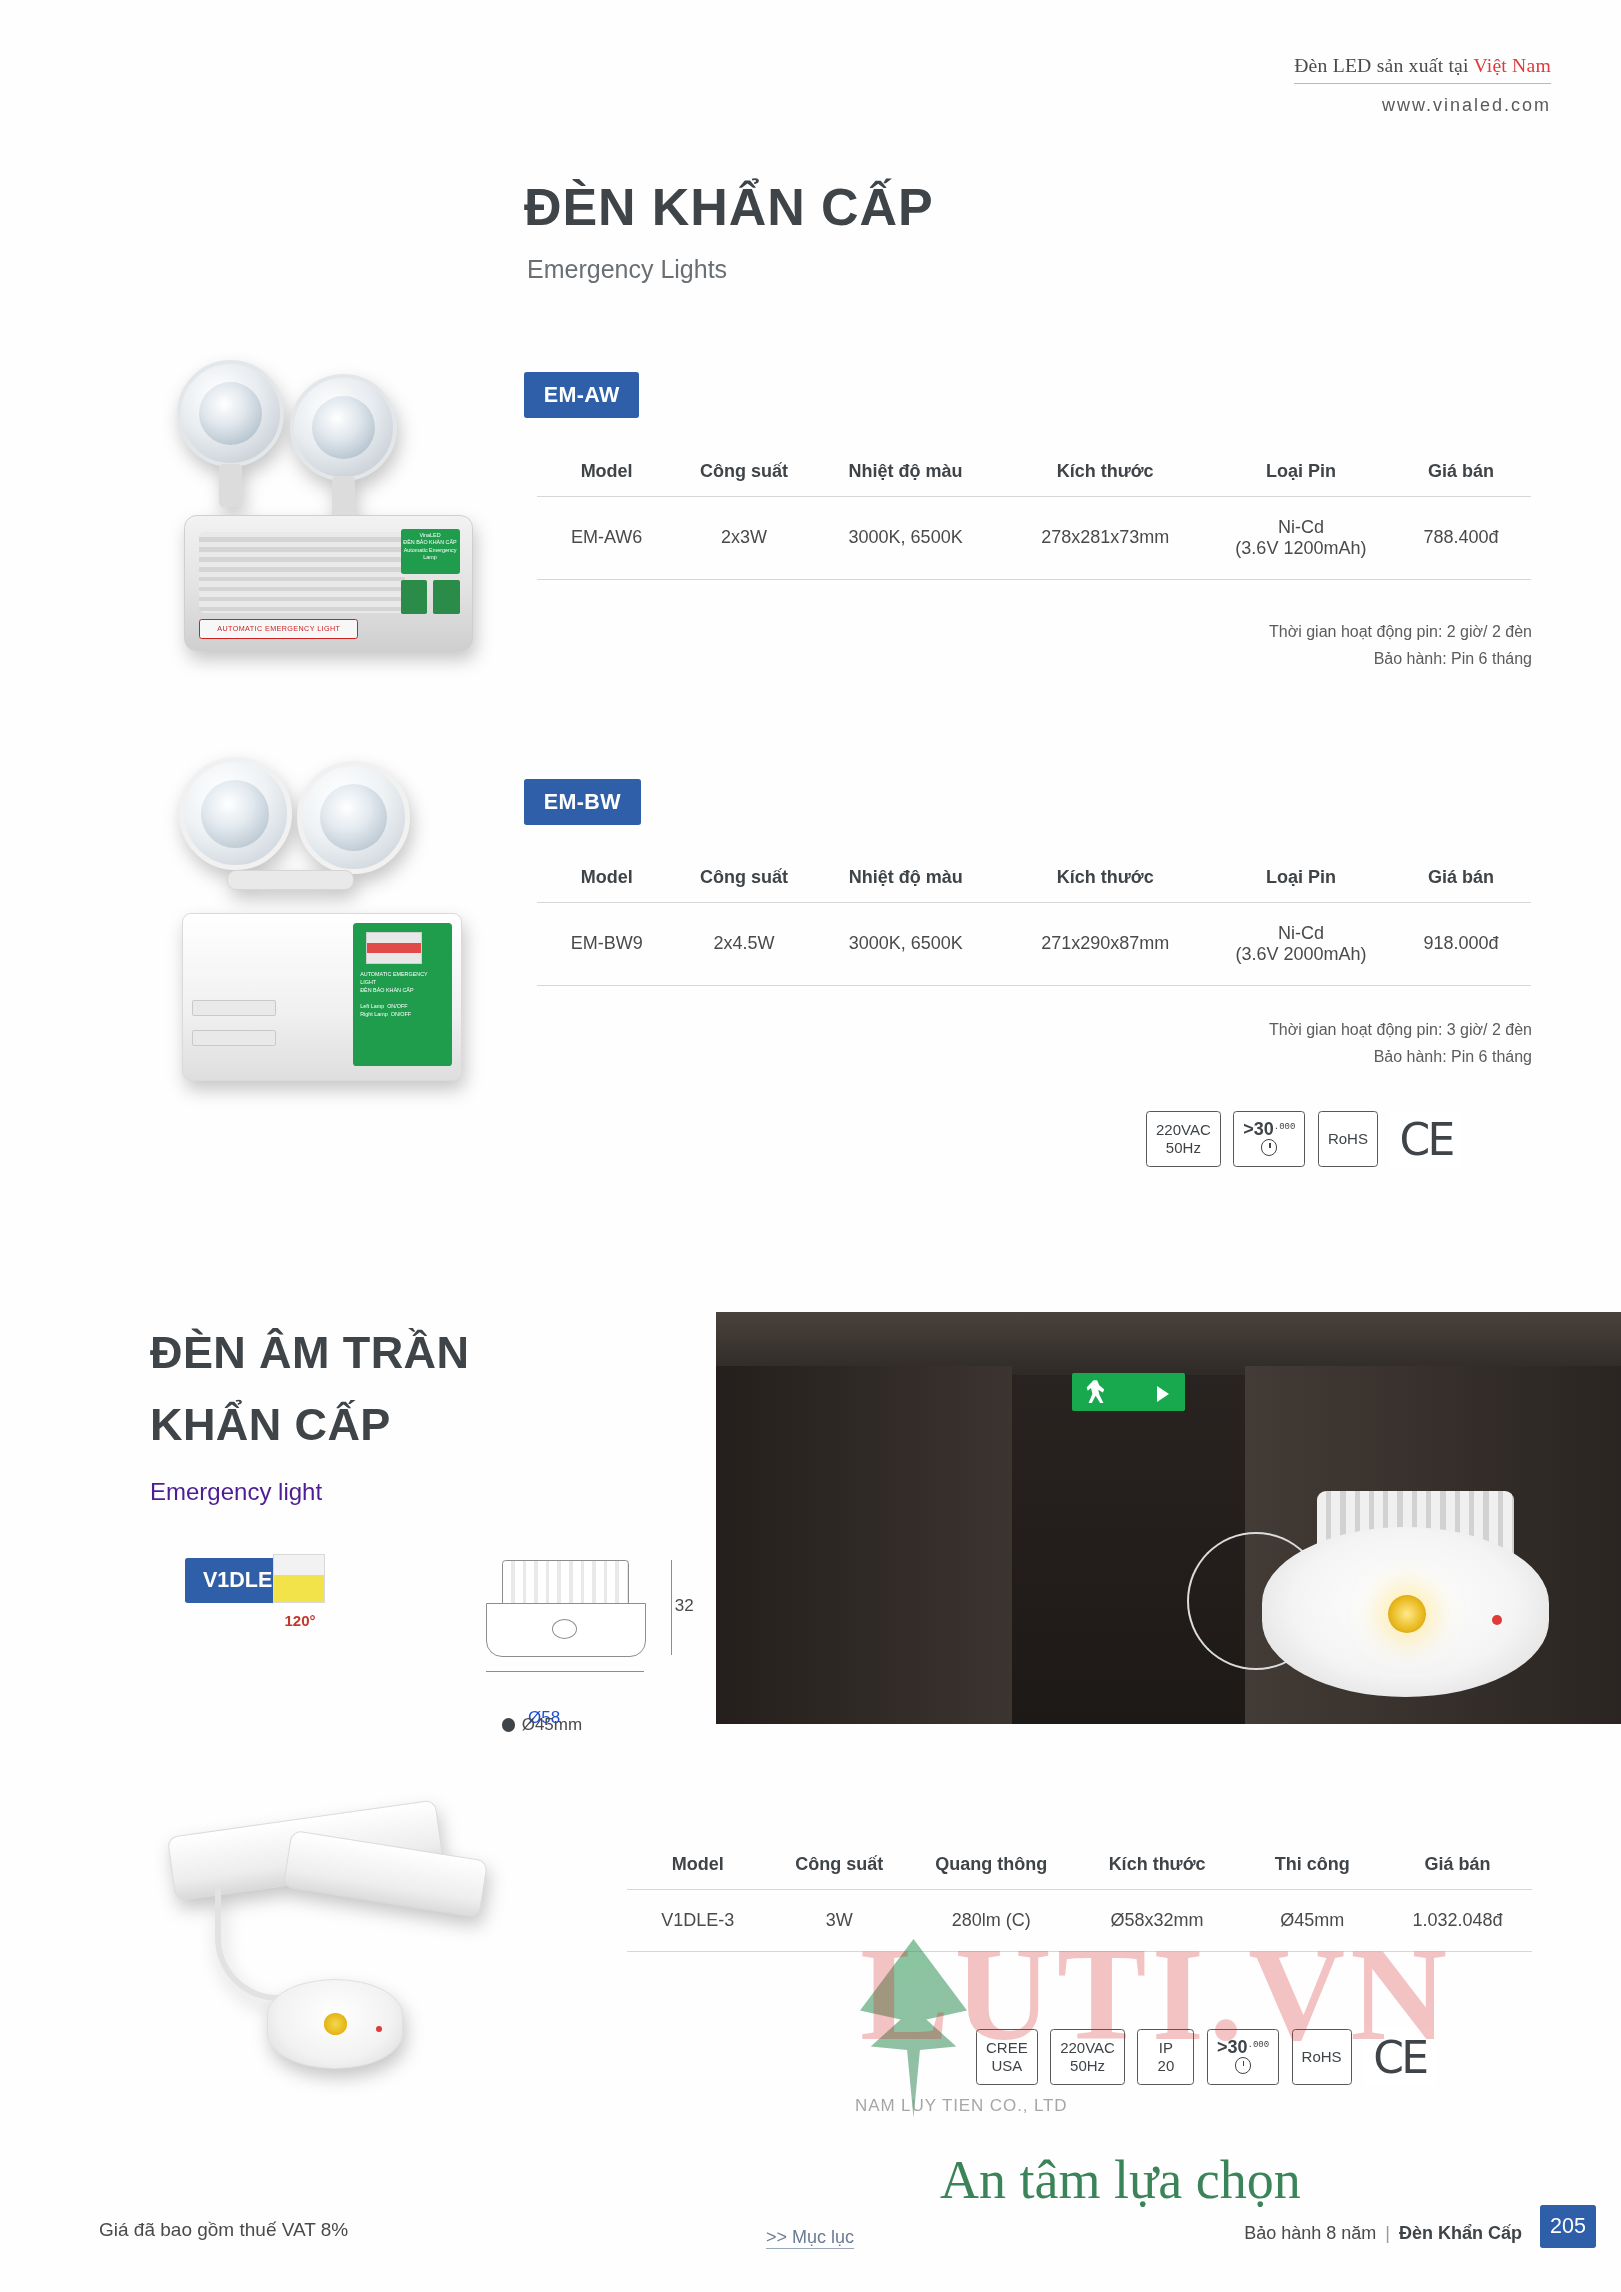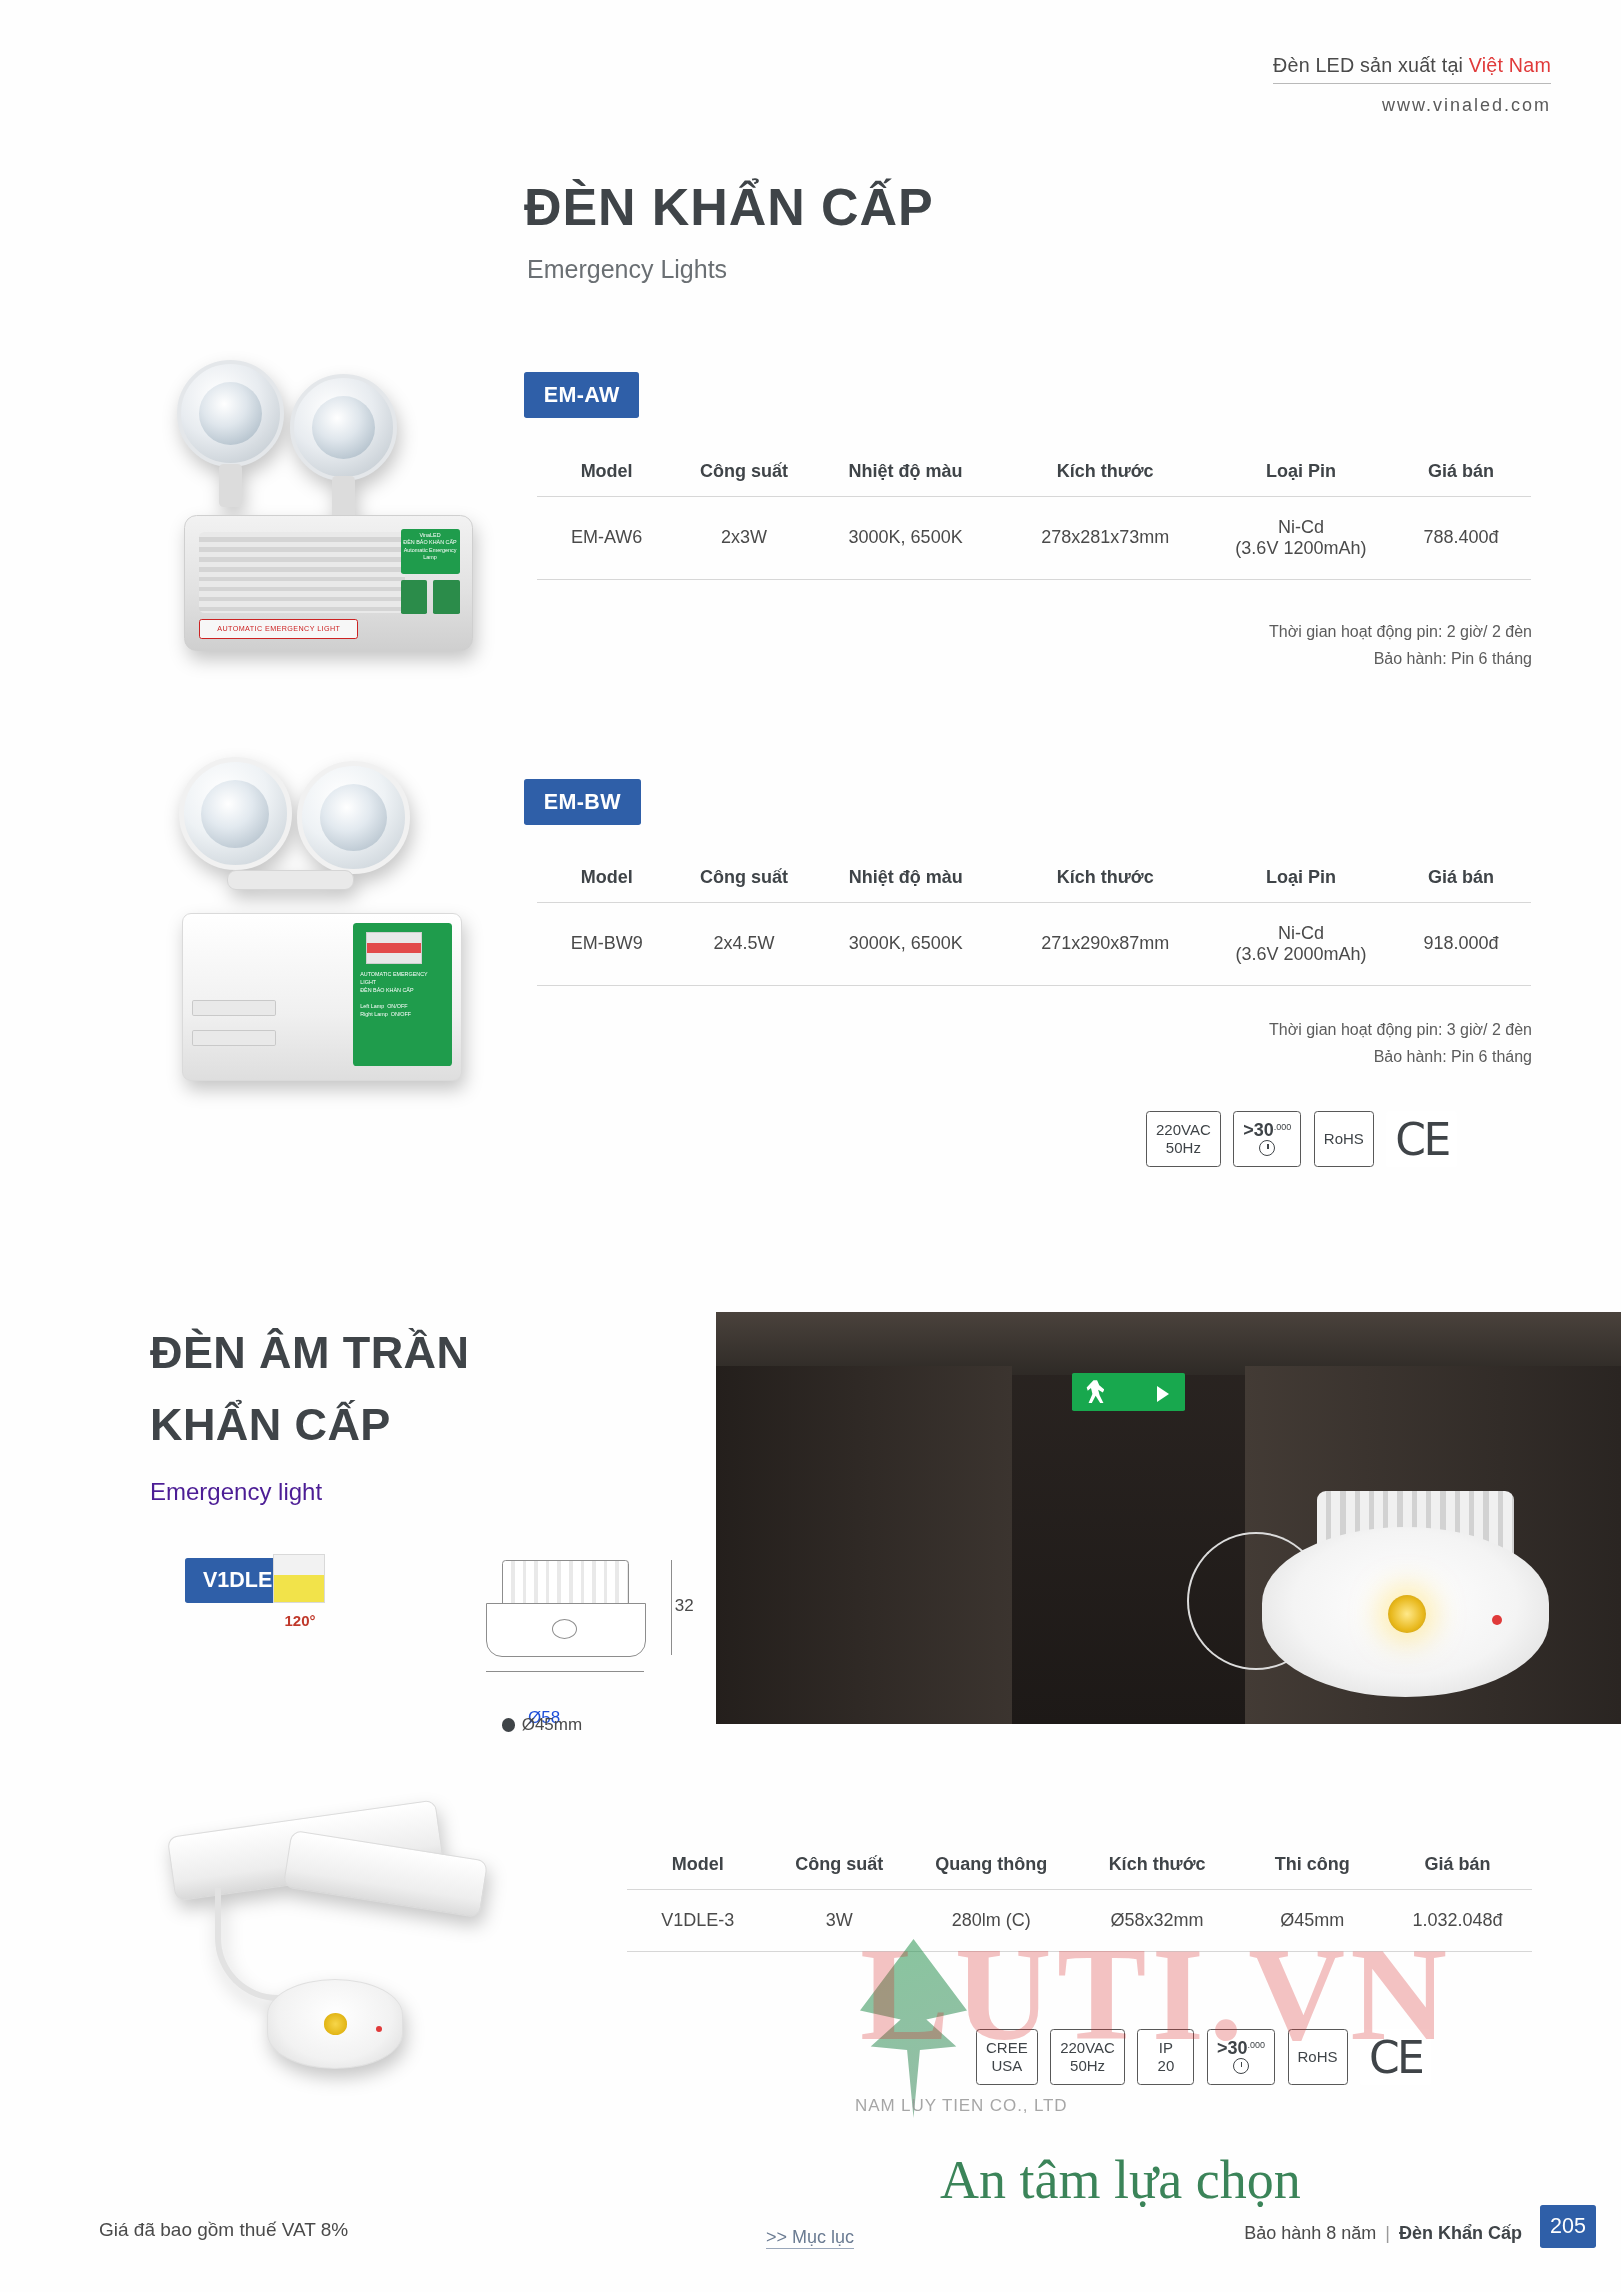--- a/index.html
+++ b/index.html
@@ -28,20 +28,21 @@
     right: 70px;
     text-align: right;
   }
   .header-line1 {
     font-size: 19.7px;
     color: #4a4a4a;
     letter-spacing: 0.2px;
     padding-bottom: 6.3px;
     border-bottom: 1.8px solid #b9b9b9;
     display: inline-block;
+    font-family: Liberation Serif, serif;
   }
   .header-line1 .hl {
     color: #e03a3a;
   }
   .header-line2 {
     margin-top: 10.7px;
     font-size: 18px;
     color: #5a5a5a;
     letter-spacing: 2px;
   }
@@ -255,21 +256,21 @@
     justify-content: center;
     font-size: 15px;
     color: #3f4448;
     padding: 0 9px;
     box-sizing: border-box;
     background: #fff;
   }
   .cert-box .l1 { line-height: 18px; }
   .cert-box .l2 { line-height: 18px; }
   .cert-hours .big { font-size: 18px; font-weight: bold; }
-  .cert-hours .small { font-size: 9px; vertical-align: super; }
+  .cert-hours .small { font-size: 9px; vertical-align: super; font-family: Liberation Mono, monospace; }
   .cert-ce {
     border: none;
     font-size: 44px;
     letter-spacing: -2.7px;
     font-family: "DejaVu Sans", sans-serif;
   }
   .clock {
     display: inline-block; width: 14.3px; height: 14.3px; border: 1.3px solid #3f4448;
     border-radius: 50%; position: relative;
   }

